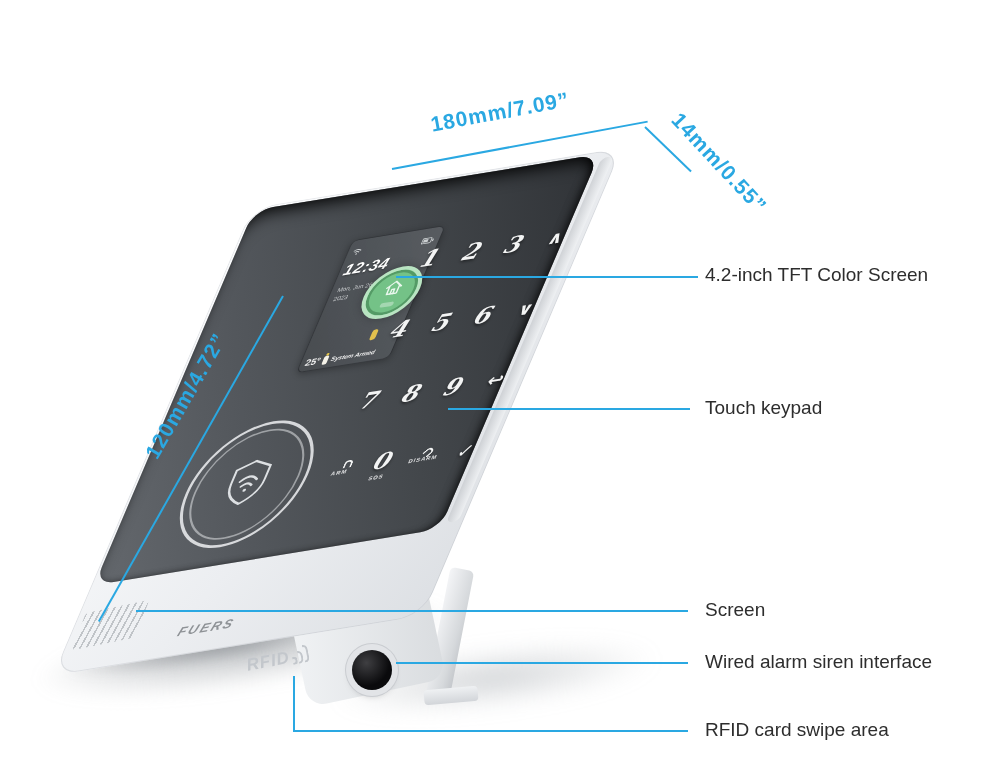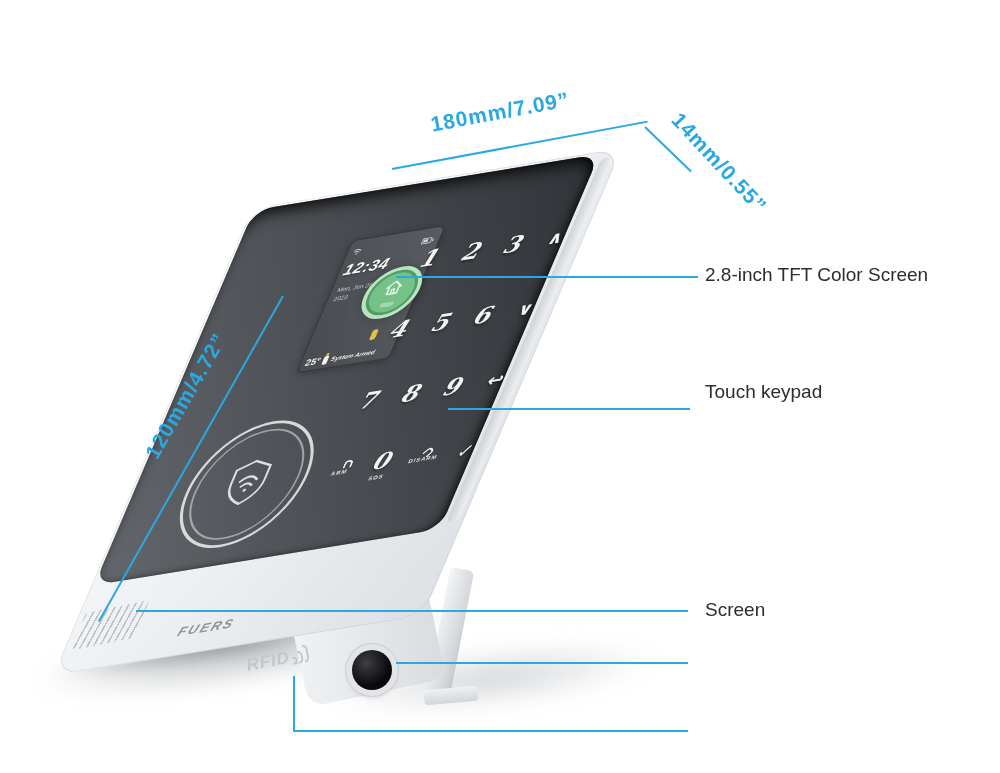--- a/index.html
+++ b/index.html
@@ -226,23 +226,25 @@
     </span>
   </div>
 
   <div class="cl" style="left:396px;top:276px;width:302px;"></div>
   <div class="cl" style="left:448px;top:408px;width:242px;"></div>
   <div class="cl" style="left:136px;top:610px;width:552px;"></div>
   <div class="cl" style="left:396px;top:662px;width:292px;"></div>
   <div class="cl-v" style="left:293px;top:676px;height:56px;"></div>
   <div class="cl" style="left:293px;top:730px;width:395px;"></div>
 
-  <div class="callout-label" style="left:705px;top:264px;">2.8-inch TFT Color Screen</div>
-  <div class="callout-label" style="left:705px;top:381px;text-align:center;">Touch keypad</div>
+  <div class="callout-label" style="left:705px;top:264px;">4.2-inch TFT Color Screen</div>
+  <div class="callout-label" style="left:705px;top:397px;text-align:center;">Touch keypad</div>
   <div class="callout-label" style="left:705px;top:599px;">Screen</div>
+  <div class="callout-label" style="left:705px;top:651px;">Wired alarm siren interface</div>
+  <div class="callout-label" style="left:705px;top:719px;">RFID card swipe area</div>
 
   <div class="dim-line" style="left:392px;top:168px;width:260px;transform:rotate(-10.5deg);"></div>
   <div class="dim-line" style="left:645px;top:126px;width:64px;transform:rotate(44deg);"></div>
   <div class="dim-line" style="left:283px;top:295px;width:374px;transform:rotate(119.5deg);"></div>
 
   <div class="dim-text" style="left:500px;top:112px;transform:translate(-50%,-50%) rotate(-10.5deg);">180mm/7.09”</div>
   <div class="dim-text" style="left:719px;top:163px;transform:translate(-50%,-50%) rotate(47deg);">14mm/0.55”</div>
   <div class="dim-text" style="left:186px;top:396px;transform:translate(-50%,-50%) rotate(-60deg);">120mm/4.72”</div>
 
 </div>

